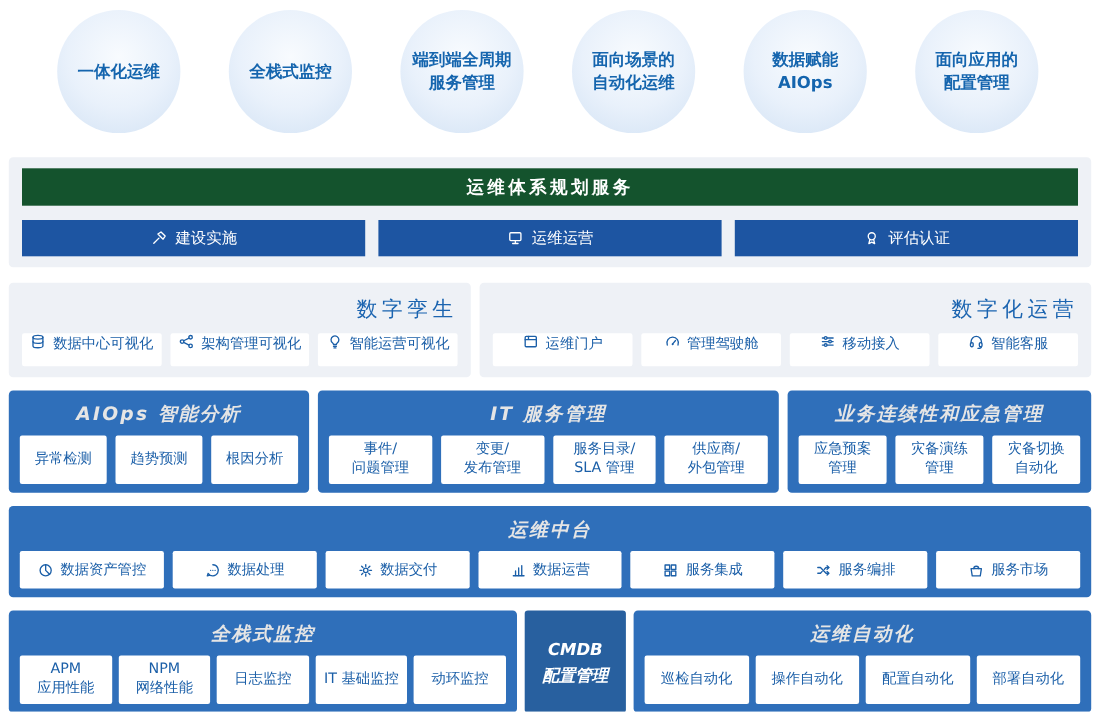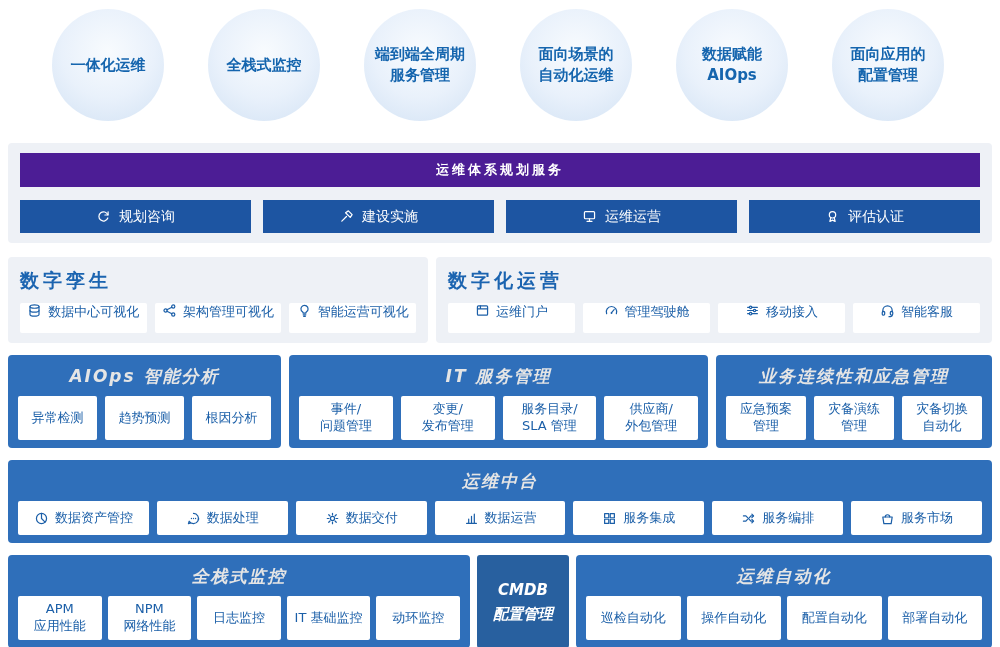--- a/index.html
+++ b/index.html
@@ -14,29 +14,29 @@
     width:112px;height:112px;border-radius:50%;
     background:radial-gradient(circle at 50% 38%, #f8fbfe 0%, #e9f1fb 52%, #d2e2f4 100%);
     display:flex;align-items:center;justify-content:center;text-align:center;
     color:#1565ae;font-weight:bold;font-size:15px;line-height:1.4;
     white-space:pre-line;
   }
   
   .panel-gray{background:#eef1f6;border-radius:4px;padding:10px 12px;}
   .panel-blue{background:#2f6fba;border-radius:4px;padding:8px 10px;box-sizing:border-box;}
   .bar-navy{
-    background:#4c1d95;color:#fff;text-align:center;font-weight:bold;
-    font-size:13px;height:34px;line-height:34px;letter-spacing:3px;
+    background:#14532d;color:#fff;text-align:center;font-weight:bold;
+    font-size:16px;height:34px;line-height:34px;letter-spacing:3px;
   }
   .btn-row{display:flex;gap:12px;margin-top:13px;}
   .btn-navy{
     flex:1;background:#1d55a2;color:#fff;height:33px;
     display:flex;align-items:center;justify-content:center;gap:8px;font-size:14px;
   }
-  .gray-title{text-align:left;color:#1b64b0;font-weight:bold;font-size:19px;margin:1px 0 9px;letter-spacing:4px;}
+  .gray-title{text-align:right;color:#1b64b0;font-weight:normal;font-size:19px;margin:1px 0 9px;letter-spacing:4px;}
   .blue-title{color:#e5e5e5;font-weight:bold;font-style:italic;text-align:center;font-size:17px;margin:2px 0 8px;letter-spacing:2px;}
   .chip-row{display:flex;gap:8px;}
   .chip{
     background:#fff;flex:1;height:30px;border-radius:2px;
     display:flex;align-items:flex-start;justify-content:center;gap:6px;
     color:#1b5fa8;font-size:13px;
   }
   .chip2{
     background:#fff;flex:1;min-height:44px;border-radius:2px;
     display:flex;align-items:center;justify-content:center;text-align:center;
@@ -87,29 +87,20 @@
     <div class="bubble"><span>面向应用的
 配置管理</span></div>
   </div>
 
   <div class="panel-gray row-planning">
     <div class="bar-navy">运维体系规划服务</div>
     <div class="btn-row">
       <div class="btn-navy">
         <span class="ic">
             <svg viewBox="0 0 16 16" fill="none" stroke="currentColor" stroke-width="1.3" stroke-linecap="round" stroke-linejoin="round">
-              <path d="M12.6 9.6A4.9 4.9 0 1 1 12.6 6.2"></path>
-              <path d="M12.9 3v3.4H9.5"></path>
-            </svg>
-          </span>
-        <span>规划咨询</span>
-      </div>
-      <div class="btn-navy">
-        <span class="ic">
-            <svg viewBox="0 0 16 16" fill="none" stroke="currentColor" stroke-width="1.3" stroke-linecap="round" stroke-linejoin="round">
               <path d="M3 13l5-5"></path>
               <path d="M7 4l3-2 4 4-2 3z"></path>
             </svg>
           </span>
         <span>建设实施</span>
       </div>
       <div class="btn-navy">
         <span class="ic">
             <svg viewBox="0 0 16 16" fill="none" stroke="currentColor" stroke-width="1.3" stroke-linecap="round" stroke-linejoin="round">
               <rect x="2.6" y="2.8" width="10.8" height="7.6" rx="1"></rect>

